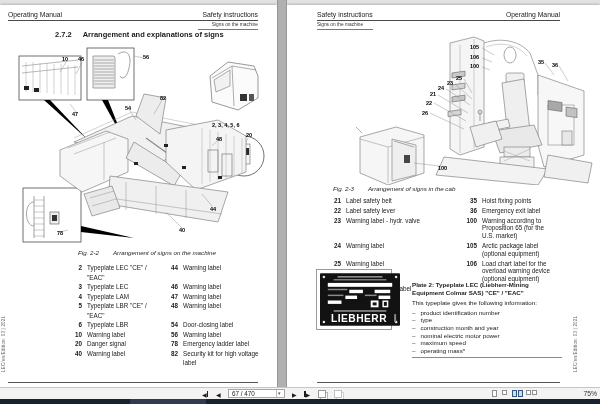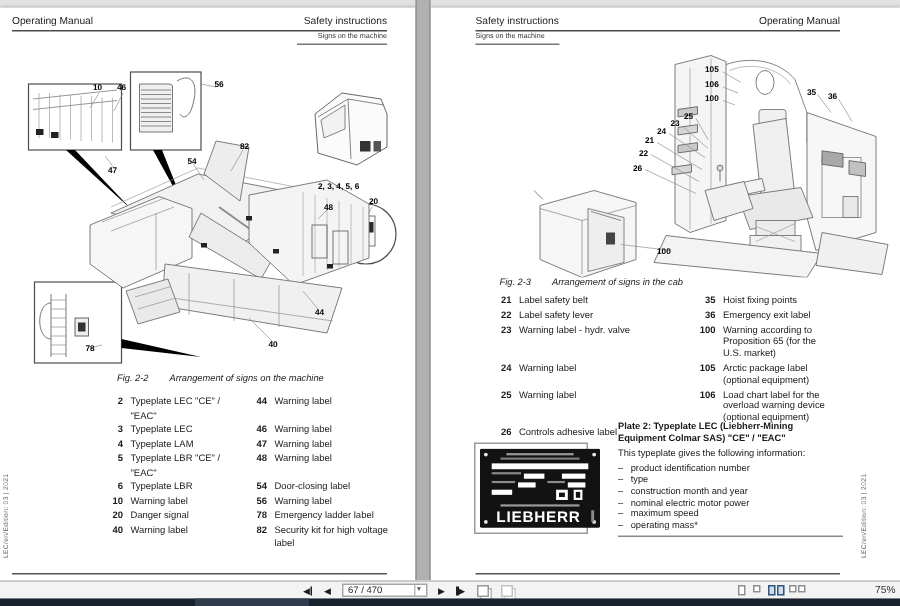--- a/index.html
+++ b/index.html
@@ -65,20 +65,24 @@
 <div class="screen">
   <div class="topstrip"></div>
 
   <div class="page page-left">
     <span class="t hdr" style="left:8px;top:6px;">Operating Manual</span>
     <span class="t hdr" style="right:19px;top:6px;">Safety instructions</span>
     <div class="rule" style="left:8px;top:15px;width:250px;"></div>
     <span class="t sub" style="right:19px;top:17px;">Signs on the machine</span>
     <div class="rule thin" style="right:19px;top:24px;width:60px;"></div>
 
+    <div class="t heading" style="left:55px;top:26px;">
+      <span class="num">2.7.2</span>
+      <span>Arrangement and explanations of signs</span>
+    </div>
 
     <div class="diag" style="left:16px;top:41px;width:256px;height:202px;">
       <svg width="256" height="202" viewBox="0 0 256 202">
         <g stroke="#6e6e6e" stroke-width="0.6" fill="none">
 
           <rect x="3" y="10" width="62" height="44" fill="#fff" stroke="#4d4d4d" stroke-width="0.8"></rect>
           <path d="M6,20 L62,14 M6,27 L62,21" stroke="#8a8a8a"></path>
           <path d="M10,16 V46 M17,16 V46 M24,17 V47 M31,17 V47 M38,18 V48 M45,18 V48 M52,19 V49 M59,19 V49" stroke="#9a9a9a" stroke-width="0.45"></path>
           <rect x="8" y="40" width="5" height="4" fill="#222" stroke="none"></rect>
           <rect x="18" y="42" width="5" height="4" fill="#222" stroke="none"></rect>
@@ -355,21 +359,21 @@
         </div>
 
         <div class="trow trow-r">
           <span class="tn">26</span>
           <span class="tl">Controls adhesive label</span>
           <span class="tn"></span>
           <span class="tl"></span>
         </div>
       </div>
 
-    <div class="platebox" style="left:29px;top:290px;width:76px;height:61px;">
+    <div class="platebox" style="left:29px;top:264px;width:76px;height:61px;">
       <svg width="80" height="53" viewBox="0 0 82 54">
         <rect x="0" y="0" width="82" height="54" rx="1" fill="#121212"></rect>
         <circle cx="4" cy="4" r="1.3" fill="#e8e8e8"></circle>
           <circle cx="78" cy="4" r="1.3" fill="#e8e8e8"></circle>
         <circle cx="4" cy="50" r="1.3" fill="#e8e8e8"></circle>
           <circle cx="78" cy="50" r="1.3" fill="#e8e8e8"></circle>
         <rect x="18" y="3" width="46" height="1.5" fill="#9a9a9a"></rect>
         <rect x="14" y="6" width="54" height="1.5" fill="#7d7d7d"></rect>
         <rect x="8" y="10" width="66" height="4" fill="#fff"></rect>
         <rect x="8" y="16" width="20" height="1.5" fill="#8a8a8a"></rect>

